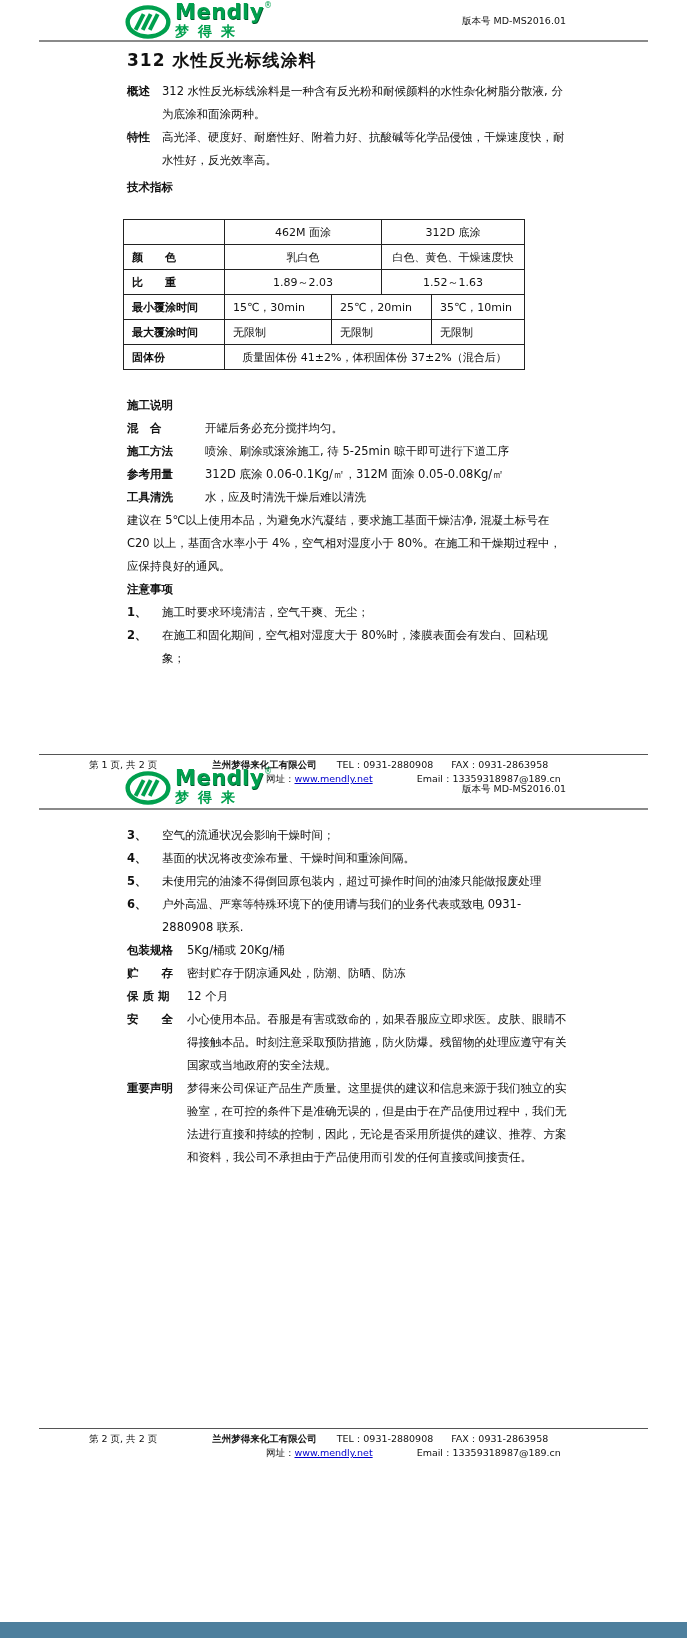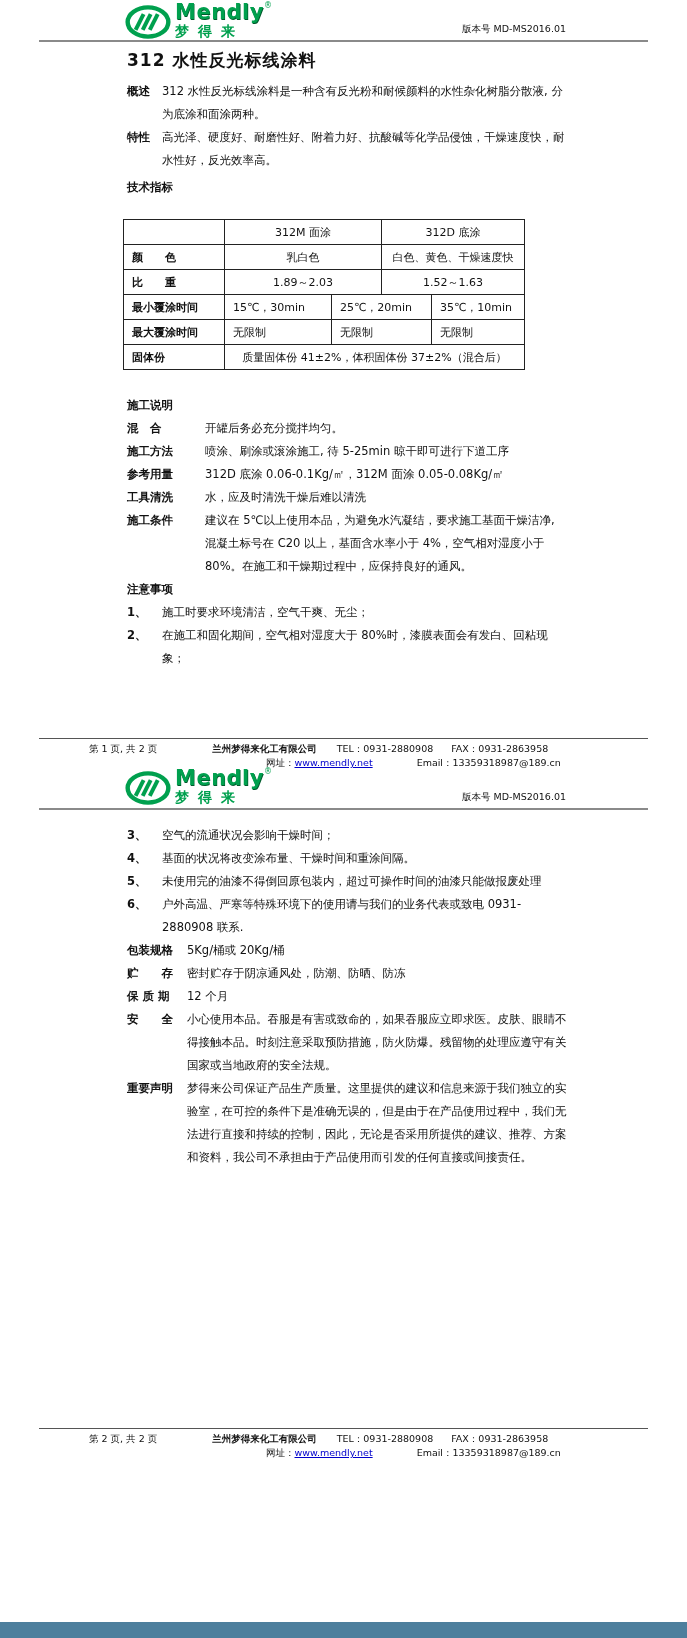--- a/index.html
+++ b/index.html
@@ -14,21 +14,21 @@
 
   
   .p-header { margin:0 39px; height:40px; border-bottom:2px solid #8a8a8a; position:relative; }
   .logo { position:absolute; left:86px; top:2px; display:flex; align-items:flex-start; }
   .logo svg { display:block; margin-top:2px; }
   .logo-text { margin-left:4px; line-height:1; }
   .logo-en { font-size:21px; font-weight:800; color:#00a04e; letter-spacing:0.5px;
              text-shadow:0.6px 0.6px 0 #005a2c; }
   .logo-reg { font-size:8px; color:#00a04e; vertical-align:top; }
   .logo-cn { font-size:14px; font-weight:bold; color:#00a04e; letter-spacing:9px; margin-top:1px; }
-  .version { position:absolute; right:82px; bottom:4px; font-size:9.5px; color:#111;padding-left:48px; }
+  .version { position:absolute; right:82px; bottom:12px; font-size:9.5px; color:#111;padding-left:48px; }
 
   
   .doc-title { margin:7px 120px 0 127px; font-size:17px; font-weight:bold; letter-spacing:1px; }
   .row { display:flex; margin:0 120px 0 127px; font-size:11.5px; line-height:23px; }
   .row .lbl { font-weight:bold; flex:none; }
   .lbl-w35 { width:35px; }
   .lbl-w60 { width:60px; }
   .lbl-w78 { width:78px; }
   .row .txt { flex:1; }
   .heading { margin:0 0 0 127px; font-size:11.5px; font-weight:bold; line-height:23px; }
@@ -43,21 +43,21 @@
             padding:2px 3px; }
   .t-cell:first-child { border-left:none; justify-content:flex-start; text-align:left;
                         padding-left:8px; font-weight:bold; }
   .t-left { justify-content:flex-start; text-align:right; padding-left:8px; }
   .c-lbl { width:100px; } .c-a { width:157px; } .c-b { width:143px;text-align:right; }
   .c-3a { width:107px; } .c-3b { width:100px; } .c-3c { width:93px; }
   .c-span { width:300px; }
 
   
   .p-footer { position:absolute; left:0; width:687px; }
-  #page1 .p-footer { top:738px; }
+  #page1 .p-footer { top:754px; }
   #page2 .p-footer { top:666px; }
   .f-rule { margin:0 39px; border-top:1.5px solid #555; }
   .f-line1 { display:flex; font-size:9.5px; line-height:14px; margin-top:3px; }
   .f-page { margin-left:89px; }
   .f-company { margin-left:55px; font-weight:bold; }
   .f-tel { margin-left:20px; } .f-fax { margin-left:18px; }
   .f-line2 { display:flex; font-size:9.5px; line-height:14px;padding-left:20px; }
   .f-web { margin-left:246px; } .f-email { margin-left:44px; }
   a.f-link { color:#0000cc; text-decoration:underline; }
 
@@ -96,21 +96,21 @@
   <div class="row">
     <span class="lbl lbl-w35">特性</span>
     <span class="txt">高光泽、硬度好、耐磨性好、附着力好、抗酸碱等化学品侵蚀，干燥速度快，耐水性好，反光效率高。</span>
   </div>
 
   <div class="heading mt4">技术指标</div>
 
   <div class="spec-table">
     <div class="t-row">
       <div class="t-cell c-lbl"></div>
-      <div class="t-cell c-a">312M 面涂</div>
+      <div class="t-cell c-a">462M 面涂</div>
       <div class="t-cell c-b">312D 底涂</div>
     </div>
     <div class="t-row">
       <div class="t-cell c-lbl">颜　　色</div>
       <div class="t-cell c-a">乳白色</div>
       <div class="t-cell c-b">白色、黄色、干燥速度快</div>
     </div>
     <div class="t-row">
       <div class="t-cell c-lbl">比　　重</div>
       <div class="t-cell c-a">1.89～2.03</div>
@@ -146,21 +146,20 @@
   </div>
   <div class="row">
     <span class="lbl lbl-w78">参考用量</span>
     <span class="txt">312D 底涂 0.06-0.1Kg/㎡，312M 面涂 0.05-0.08Kg/㎡</span>
   </div>
   <div class="row">
     <span class="lbl lbl-w78">工具清洗</span>
     <span class="txt">水，应及时清洗干燥后难以清洗</span>
   </div>
   <div class="row">
-    <span class="lbl lbl-w78">施工条件</span>
     <span class="txt">建议在 5℃以上使用本品，为避免水汽凝结，要求施工基面干燥洁净, 混凝土标号在 C20 以上，基面含水率小于 4%，空气相对湿度小于 80%。在施工和干燥期过程中，应保持良好的通风。</span>
   </div>
 
   <div class="heading">注意事项</div>
   <div class="row">
     <span class="lbl lbl-w35">1、</span>
     <span class="txt">施工时要求环境清洁，空气干爽、无尘；</span>
   </div>
   <div class="row">
     <span class="lbl lbl-w35">2、</span>

